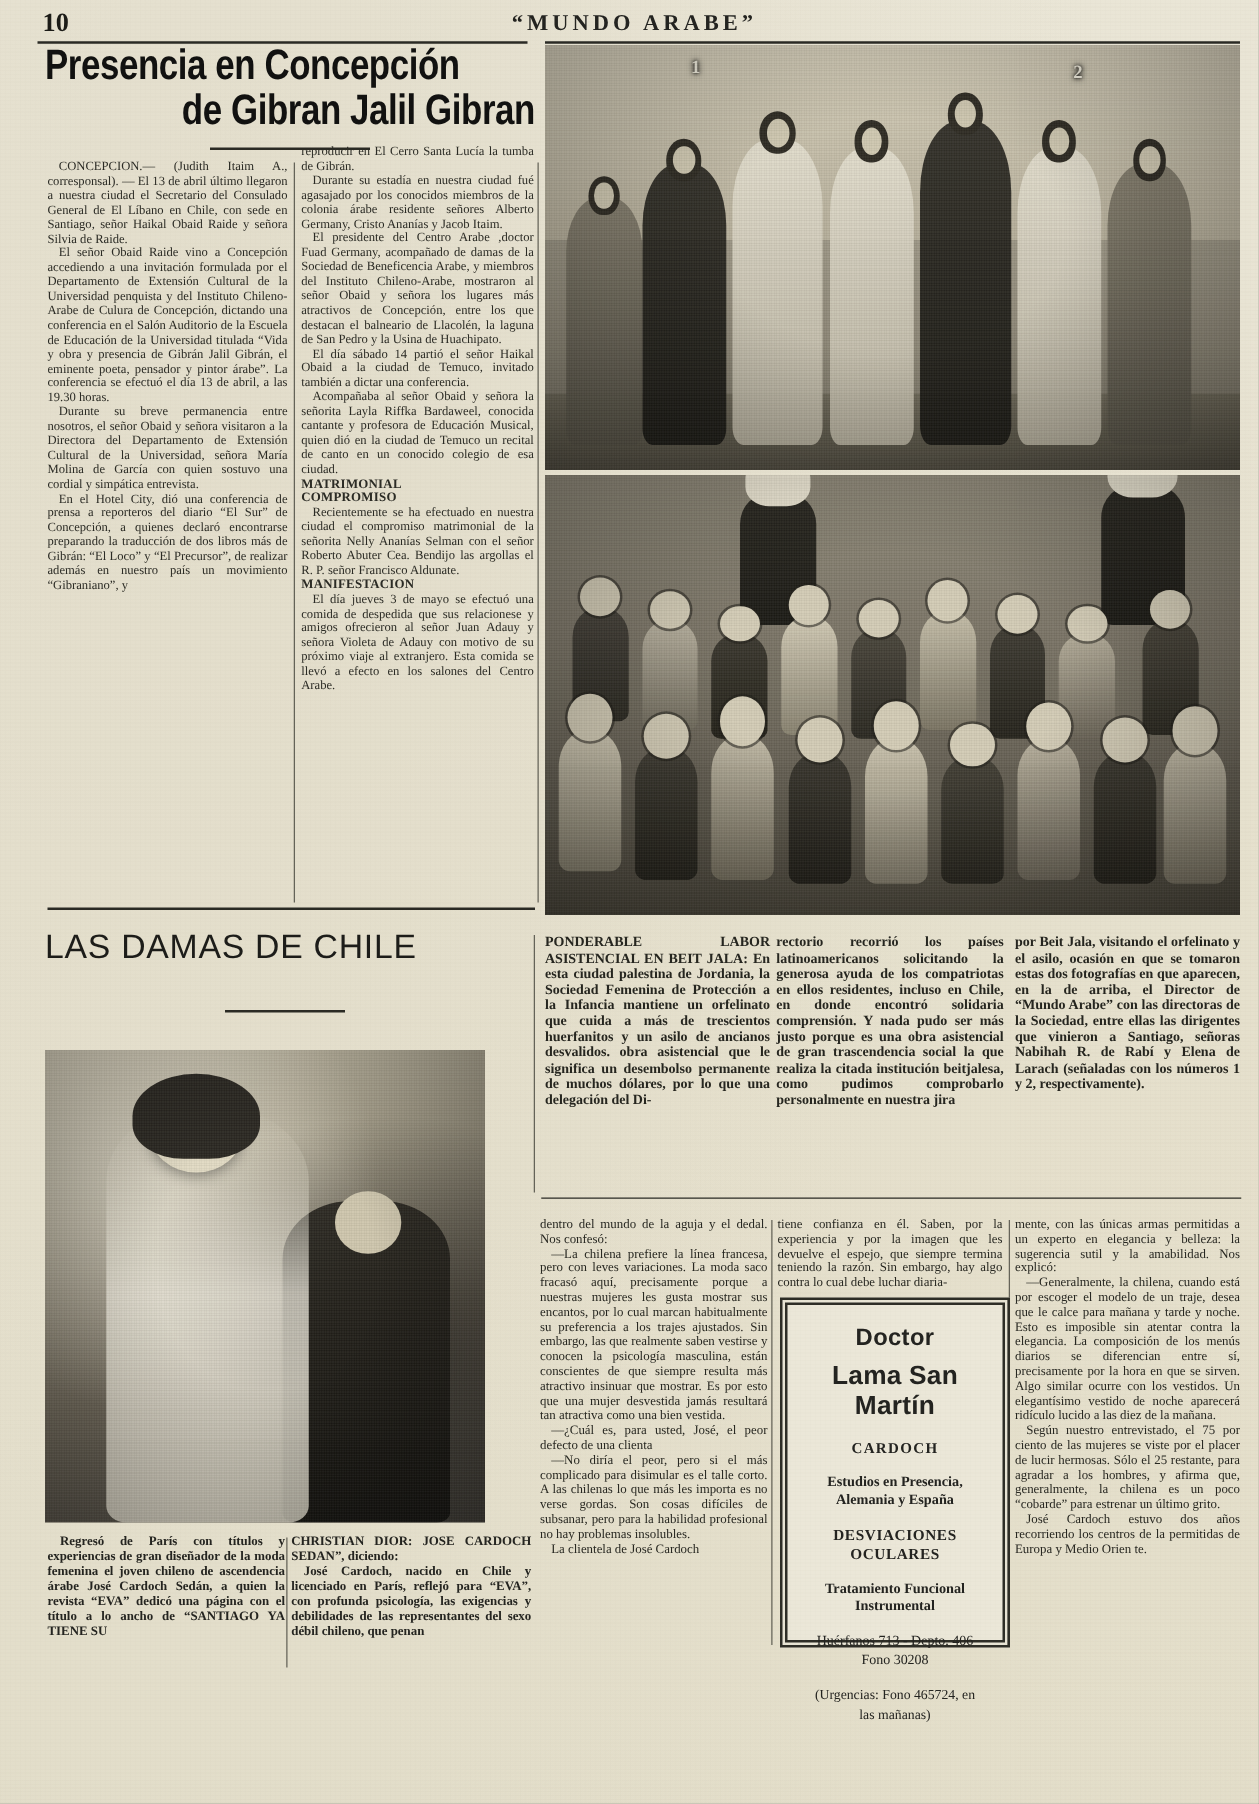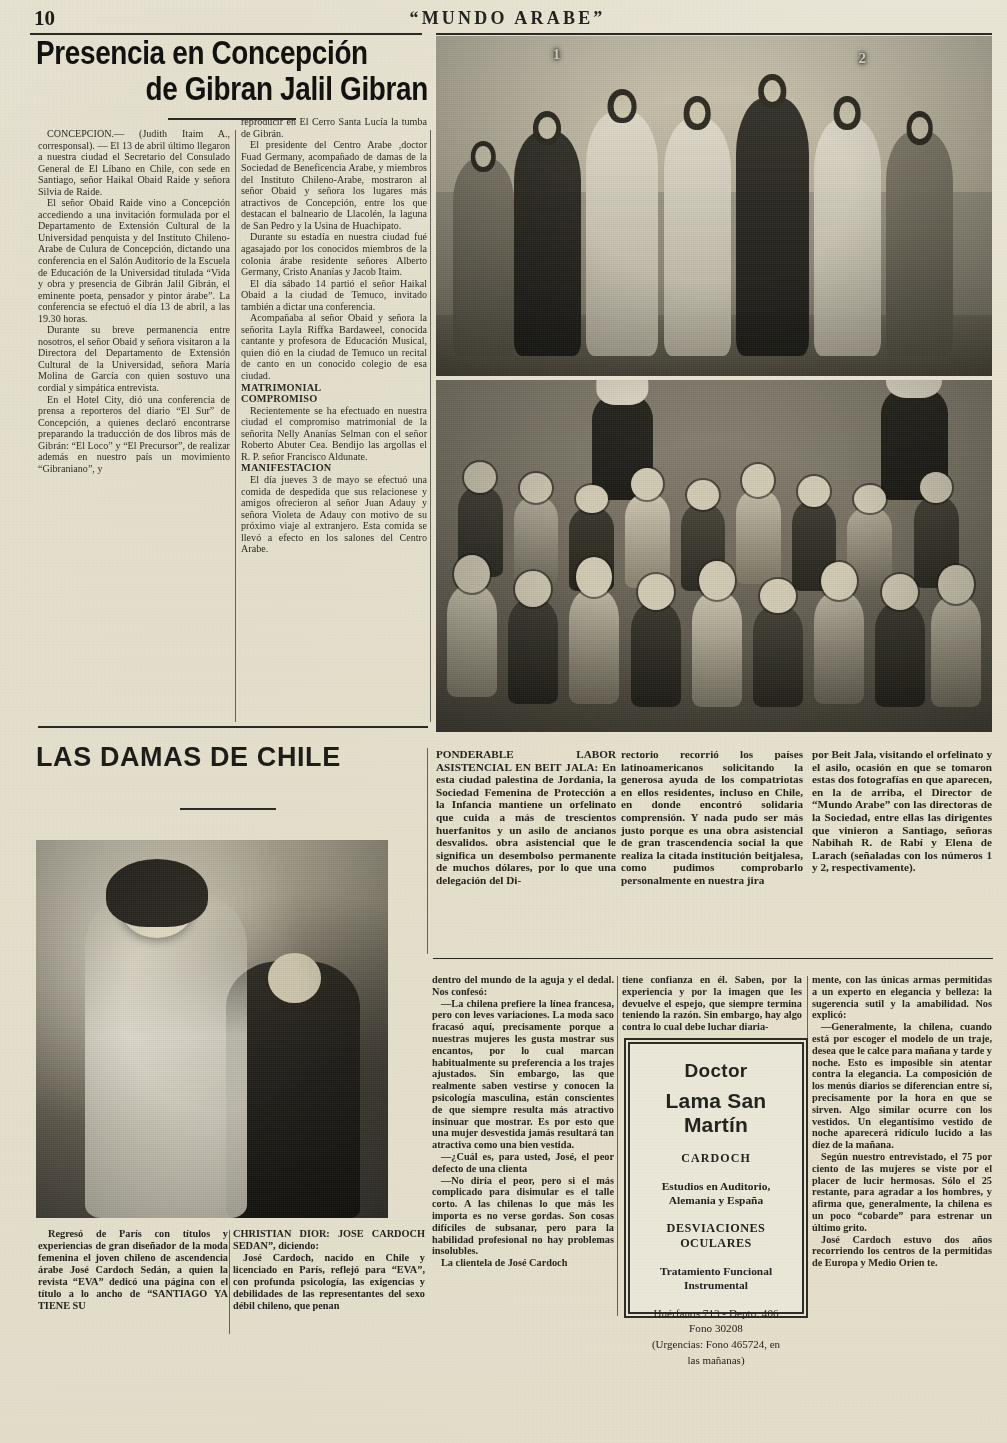--- a/index.html
+++ b/index.html
@@ -82,21 +82,21 @@
     width: 480px;
   }
   .hl-gibran .l1 { display: block; text-align: left; }
   .hl-gibran .l2 { display: block; text-align: right; width: 478px; }
 
   .hl-dior {
     position: absolute;
     left: 36px; top: 742px;
     width: 390px;
     font-family: "Liberation Sans", sans-serif;
-    font-weight: 700;
+    font-weight: 400;
     font-size: 27px;
     line-height: 1.18;
     letter-spacing: 0.6px;
     color: #1c1c19;
   }
   .hl-dior .l1 { display:block; text-align: left; }
   .hl-dior .l2 { display:block; text-align: right; }
 
   
   .col {
@@ -131,21 +131,21 @@
   .colB p.noind { text-indent: 0; }
 
   .colC {
     position: absolute;
     font-family: "Liberation Serif", serif;
     font-size: 10.3px;
     line-height: 11.8px;
     text-align: justify;
     color: #272721;
   }
-  .colC p { margin: 0; text-indent: 9px; font-weight: bold; }
+  .colC p { margin: 0; text-indent: 9px; }
   .colC p.noind { text-indent: 0; }
 
   .caption {
     position: absolute;
     font-family: "Liberation Serif", serif;
     font-size: 10.3px;
     line-height: 12.0px;
     text-align: justify;
     font-weight: 700;
     color: #242420;
@@ -347,21 +347,21 @@
     margin-top: 13px;
   }
   .ad .addr {
     font-size: 11.2px;
     line-height: 15px;
     margin-top: 14px;
   }
   .ad .urg {
     font-size: 11px;
     line-height: 16px;
-    margin-top: 0;
+    margin-top: 12px;
   }
 
   .vrule {
     position: absolute;
     width: 1px;
     background: #3a3a31;
     opacity: .75;
   }
 </style>
 </head>
@@ -497,22 +497,22 @@
 
   <div class="col" style="left:38px; top:128px; width:192px;">
     <p>CONCEPCION.— (Judith Itaim A., corresponsal). — El 13 de abril último llegaron a nuestra ciudad el Secretario del Consulado General de El Líbano en Chile, con sede en Santiago, señor Haikal Obaid Raide y señora Silvia de Raide.</p>
     <p>El señor Obaid Raide vino a Concepción accediendo a una invitación formulada por el Departamento de Extensión Cultural de la Universidad penquista y del Instituto Chileno-Arabe de Culura de Concepción, dictando una conferencia en el Salón Auditorio de la Escuela de Educación de la Universidad titulada “Vida y obra y presencia de Gibrán Jalil Gibrán, el eminente poeta, pensador y pintor árabe”. La conferencia se efectuó el día 13 de abril, a las 19.30 horas.</p>
     <p>Durante su breve permanencia entre nosotros, el señor Obaid y señora visitaron a la Directora del Departamento de Extensión Cultural de la Universidad, señora María Molina de García con quien sostuvo una cordial y simpática entrevista.</p>
     <p>En el Hotel City, dió una conferencia de prensa a reporteros del diario “El Sur” de Concepción, a quienes declaró encontrarse preparando la traducción de dos libros más de Gibrán: “El Loco” y “El Precursor”, de realizar además en nuestro país un movimiento “Gibraniano”, y</p>
   </div>
 
   <div class="col" style="left:241px; top:116px; width:186px;">
     <p class="noind">reproducir en El Cerro Santa Lucía la tumba de Gibrán.</p>
+    <p>Durante su estadía en nuestra ciudad fué agasajado por los conocidos miembros de la colonia árabe residente señores Alberto Germany, Cristo Ananías y Jacob Itaim.</p>
     <p>El presidente del Centro Arabe ,doctor Fuad Germany, acompañado de damas de la Sociedad de Beneficencia Arabe, y miembros del Instituto Chileno-Arabe, mostraron al señor Obaid y señora los lugares más atractivos de Concepción, entre los que destacan el balneario de Llacolén, la laguna de San Pedro y la Usina de Huachipato.</p>
-    <p>Durante su estadía en nuestra ciudad fué agasajado por los conocidos miembros de la colonia árabe residente señores Alberto Germany, Cristo Ananías y Jacob Itaim.</p>
     <p>El día sábado 14 partió el señor Haikal Obaid a la ciudad de Temuco, invitado también a dictar una conferencia.</p>
     <p>Acompañaba al señor Obaid y señora la señorita Layla Riffka Bardaweel, conocida cantante y profesora de Educación Musical, quien dió en la ciudad de Temuco un recital de canto en un conocido colegio de esa ciudad.</p>
     <p class="sub">MATRIMONIAL</p>
     <p class="sub">COMPROMISO</p>
     <p>Recientemente se ha efectuado en nuestra ciudad el compromiso matrimonial de la señorita Nelly Ananías Selman con el señor Roberto Abuter Cea. Bendijo las argollas el R. P. señor Francisco Aldunate.</p>
     <p class="sub">MANIFESTACION</p>
     <p>El día jueves 3 de mayo se efectuó una comida de despedida que sus relacionese y amigos ofrecieron al señor Juan Adauy y señora Violeta de Adauy con motivo de su próximo viaje al extranjero. Esta comida se llevó a efecto en los salones del Centro Arabe.</p>
   </div>
 
   <div class="vrule" style="left:235px; top:130px; height:592px;"></div>
@@ -569,21 +569,21 @@
 
   <div class="vrule" style="left:617px; top:976px; height:340px;"></div>
   <div class="vrule" style="left:807px; top:976px; height:340px;"></div>
   <div class="vrule" style="left:427px; top:748px; height:206px;"></div>
 
   <div class="ad">
     <div class="doc">Doctor</div>
     <div class="name">Lama San Martín</div>
     <div class="spec">CARDOCH</div>
     <div class="studies">
-      <div>Estudios en Auditorio,</div>
+      <div>Estudios en Presencia,</div>
       <div>Alemania y España</div>
     </div>
     <div class="desv">DESVIACIONES OCULARES</div>
     <div class="trat">
       <div>Tratamiento Funcional</div>
       <div>Instrumental</div>
     </div>
     <div class="addr">
       <div>Huérfanos 713 - Depto. 406</div>
       <div>Fono 30208</div>

